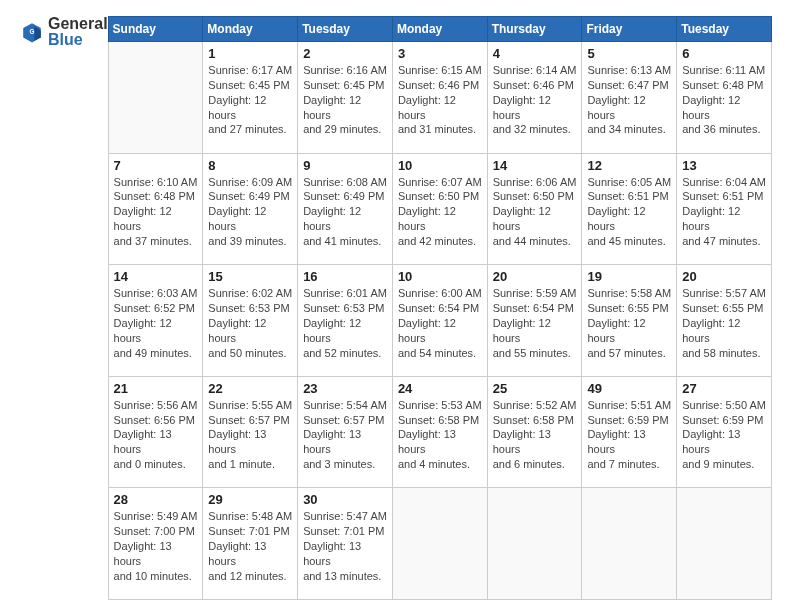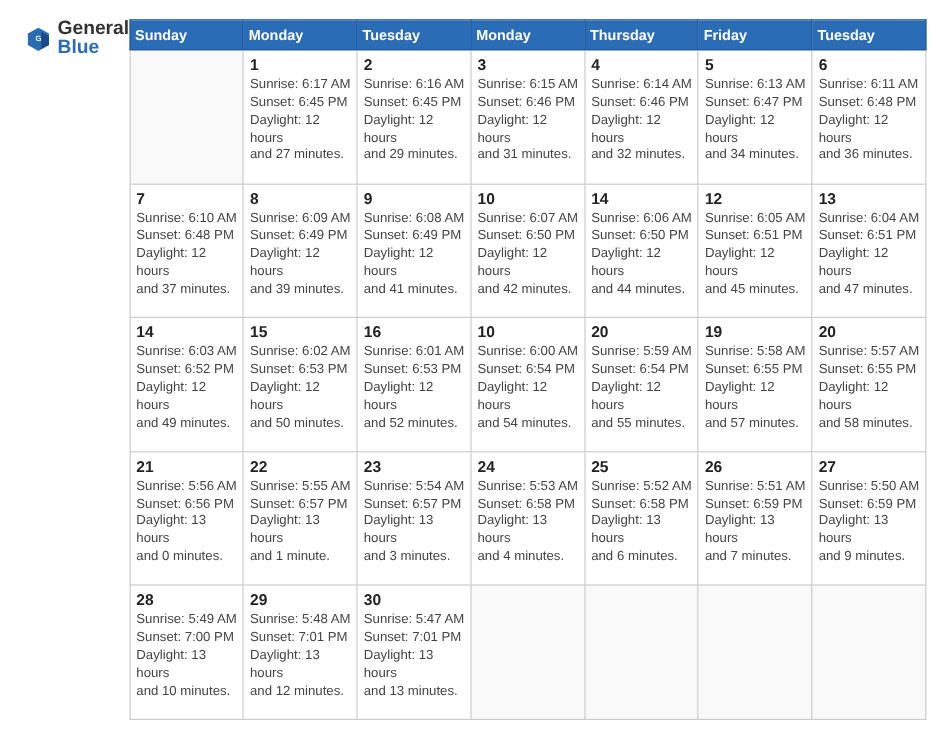--- a/index.html
+++ b/index.html
@@ -237,21 +237,21 @@
           </td>
           <td>
             <span class="day-num">24</span>
             <div class="cell-text">Sunrise: 5:53 AM<br>Sunset: 6:58 PM<br>Daylight: 13 hours<br>and 4 minutes.</div>
           </td>
           <td>
             <span class="day-num">25</span>
             <div class="cell-text">Sunrise: 5:52 AM<br>Sunset: 6:58 PM<br>Daylight: 13 hours<br>and 6 minutes.</div>
           </td>
           <td>
-            <span class="day-num">26</span>
+            <span class="day-num">49</span>
             <div class="cell-text">Sunrise: 5:51 AM<br>Sunset: 6:59 PM<br>Daylight: 13 hours<br>and 7 minutes.</div>
           </td>
           <td>
             <span class="day-num">27</span>
             <div class="cell-text">Sunrise: 5:50 AM<br>Sunset: 6:59 PM<br>Daylight: 13 hours<br>and 9 minutes.</div>
           </td>
         </tr>
         <tr>
           <td>
             <span class="day-num">28</span>

